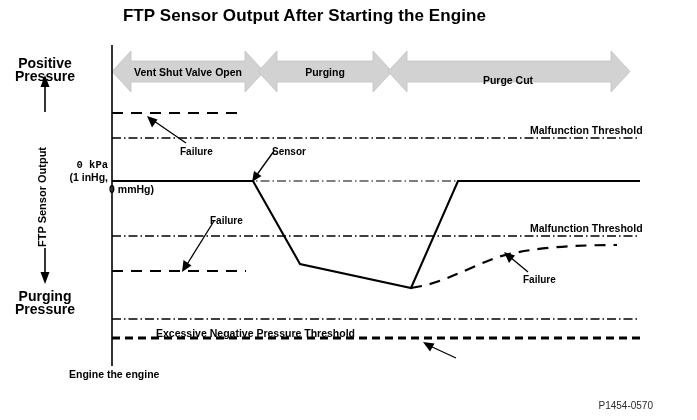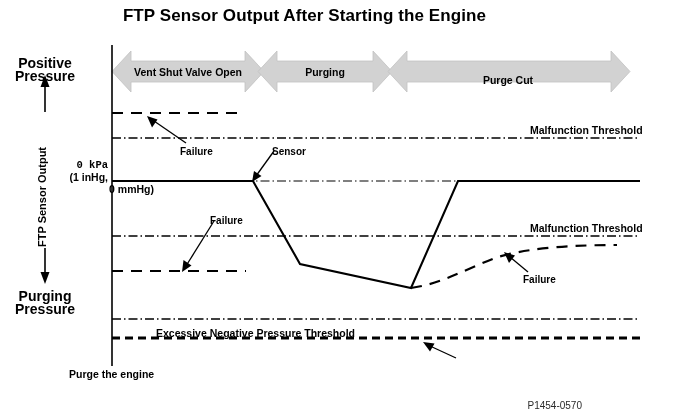--- a/index.html
+++ b/index.html
@@ -172,17 +172,17 @@
 
   <div class="txt thresh-label" style="left:484px; top:124px;">Malfunction Threshold</div>
   <div class="txt thresh-label" style="left:484px; top:222px;">Malfunction Threshold</div>
   <div class="txt thresh-label" style="left:110px; top:305px;margin-top:22px;">Excessive Negative Pressure Threshold</div>
 
   <div class="txt annot" style="left:180px; top:146px;">Failure</div>
   <div class="txt annot" style="left:272px; top:146px;">Sensor</div>
   <div class="txt annot" style="left:210px; top:215px;">Failure</div>
   <div class="txt annot" style="left:523px; top:274px;">Failure</div>
 
-  <div class="txt start-label" style="left:69px; top:368px;">Purge the engine</div>
+  <div class="txt start-label" style="left:69px; top:368px;">Engine the engine</div>
 
-  <div class="txt code-label" style="left:0; top:400px; width:582px; text-align:right;">P1454-0570</div>
+  <div class="txt code-label" style="left:0; top:400px; width:653px; text-align:right;">P1454-0570</div>
 
 </div>
 
 </body></html>

